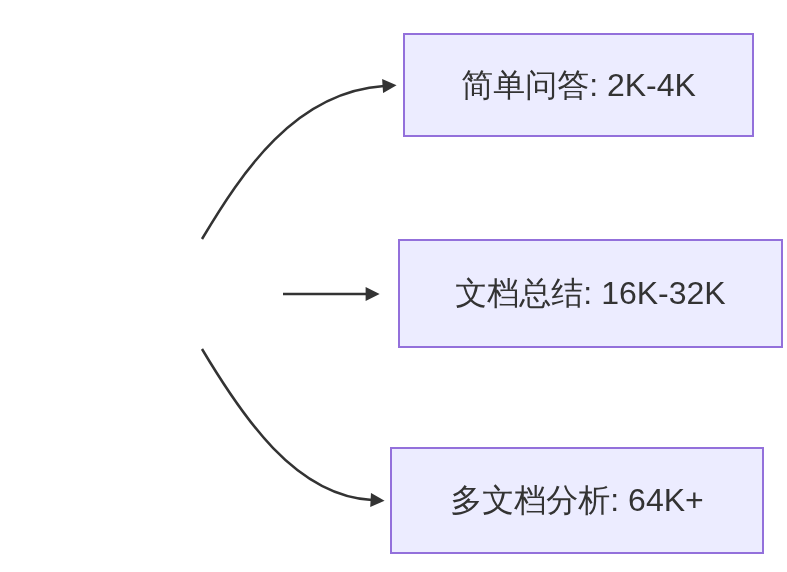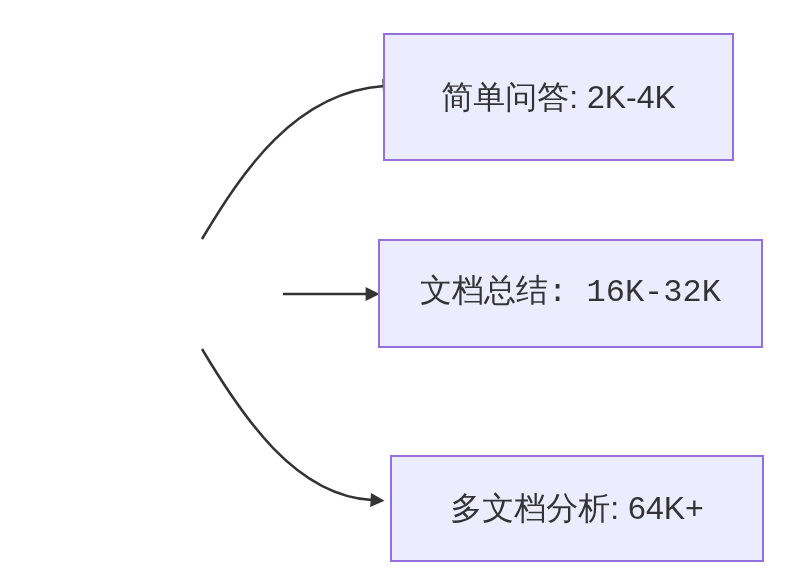--- a/index.html
+++ b/index.html
@@ -42,23 +42,23 @@
     display: flex;
     align-items: center;
     justify-content: center;
     color: var(--text-color);
     font-size: 32px;
     line-height: 1.2;
     white-space: nowrap;
     text-align: center;
   }
   .node-root  { left: 33px;  top: 239px; width: 250px; height: 110px; }
-  .node-top   { left: 383px; top: 33px;  width: 351px; height: 128px; }
-  .node-mid   { left: 378px; top: 239px; width: 385px; height: 109px; font-family: Liberation Mono, monospace; }
-  .node-bot   { left: 390px; top: 447px; width: 374px; height: 107px; margin-top: 8px; }
+  .node-top   { left: 403px; top: 33px;  width: 351px; height: 104px; }
+  .node-mid   { left: 398px; top: 239px; width: 385px; height: 109px; }
+  .node-bot   { left: 390px; top: 447px; width: 374px; height: 107px; }
 </style>
 </head>
 <body>
 
 <div class="canvas">
 
   <svg class="edge-layer" viewBox="0 0 787 572" xmlns="http://www.w3.org/2000/svg" aria-hidden="true">
     <defs>
       <marker id="arrowhead" viewBox="0 0 10 10" refX="1" refY="5" markerUnits="userSpaceOnUse" markerWidth="18" markerHeight="14" orient="auto-start-reverse">
         <path id="arrowhead-tri" d="M0,0 L10,5 L0,10 z"></path>

